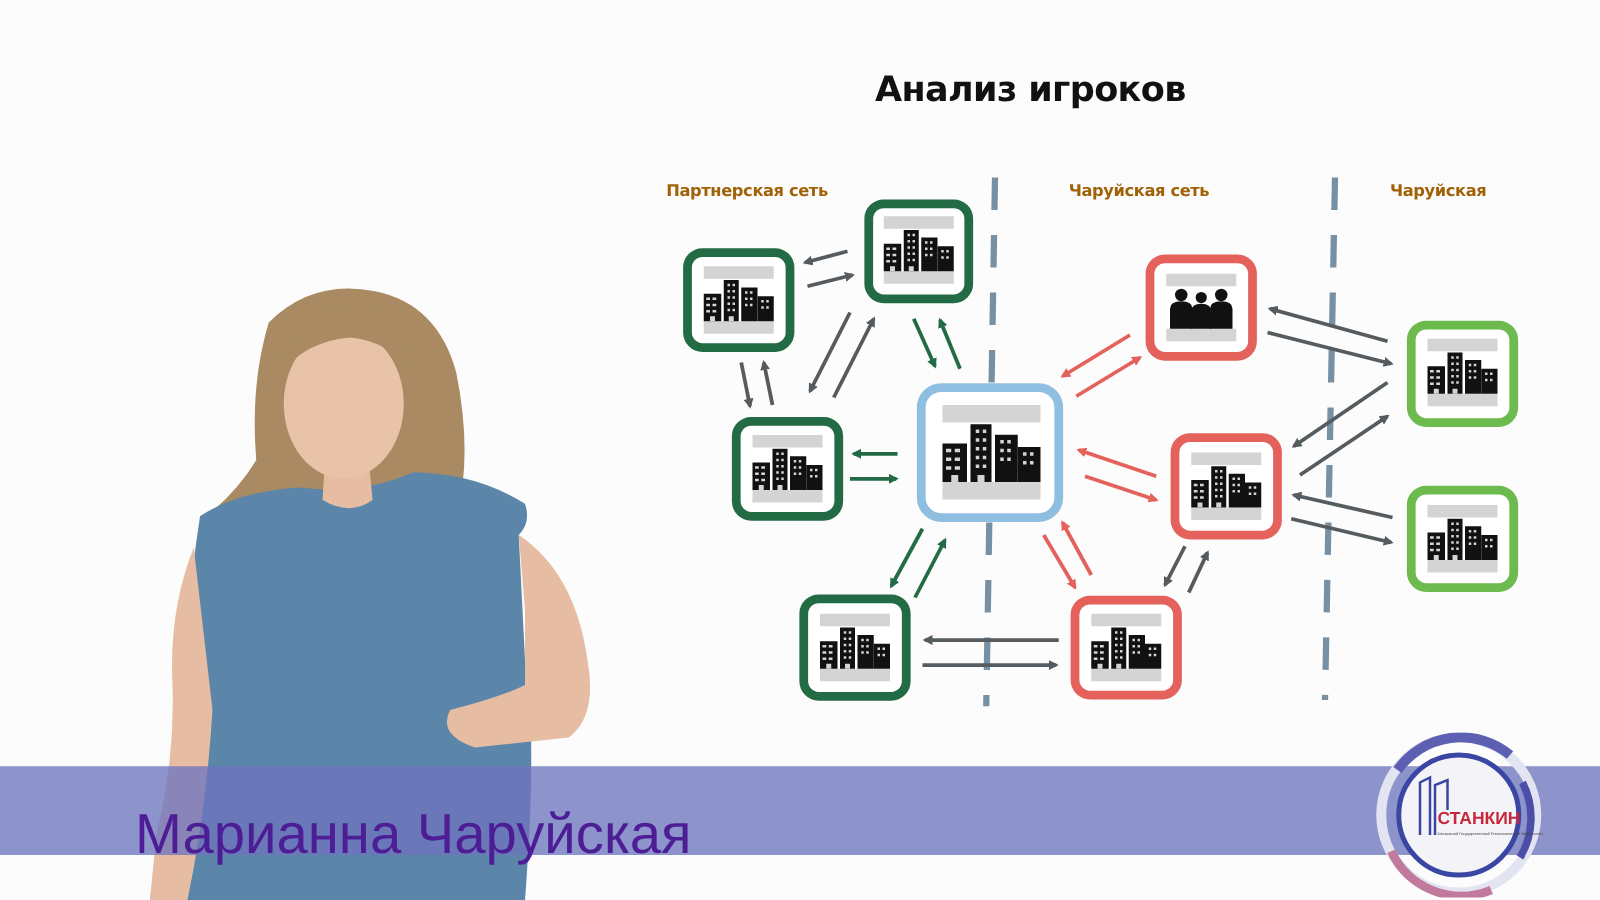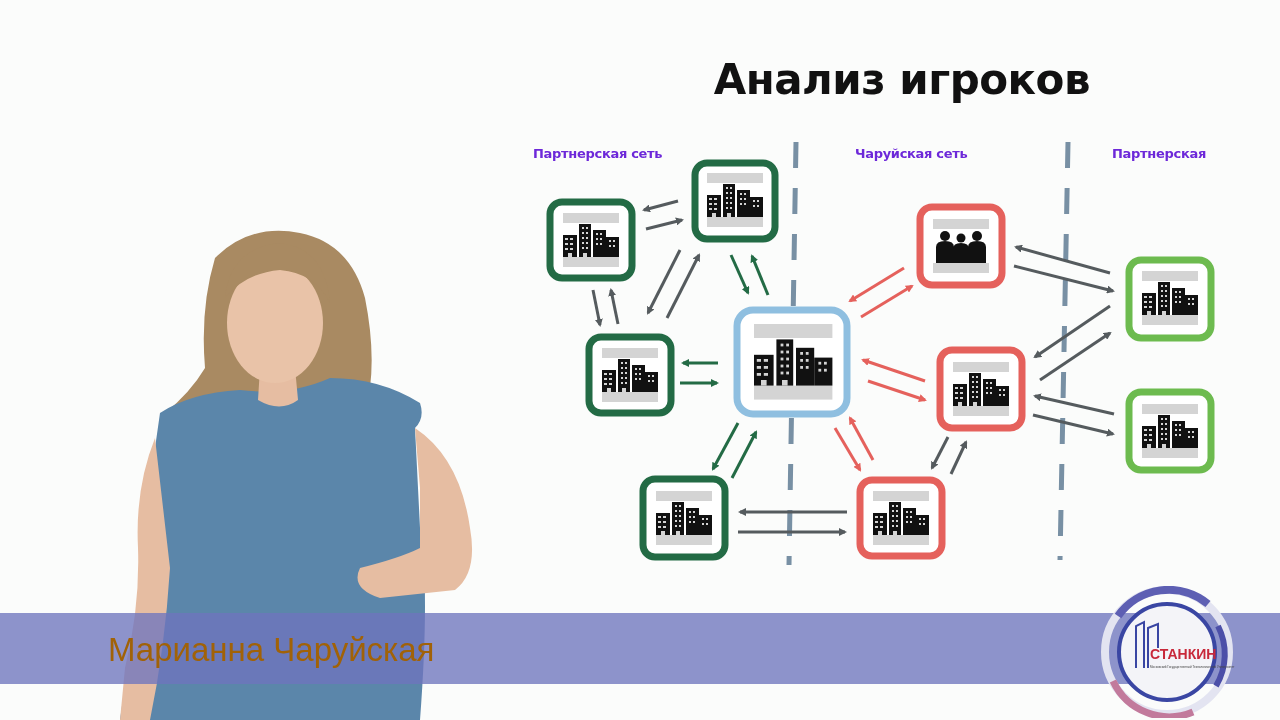--- a/index.html
+++ b/index.html
@@ -1,31 +1,31 @@
 <!DOCTYPE html>
 <html><head>
 <meta charset="utf-8">
 <style>
   html, body { margin:0; padding:0; }
   body { width:1280px; height:720px; position:relative; overflow:hidden; background:#fbfcfb; font-family:"Liberation Sans", sans-serif; }
-  .title { position:absolute; left:700px; top:55px; width:390px; text-align:right; font-size:42px; font-weight:bold; color:#111; font-family:"DejaVu Sans", sans-serif; letter-spacing:-0.5px; }
-  .section-label { position:absolute; top:146px; font-size:13px; font-weight:bold; color:#6d28d9; font-family:"DejaVu Sans", sans-serif; letter-spacing:-0.3px; }
+  .title { position:absolute; left:700px; top:55px; width:390px; text-align:left; font-size:28px; font-weight:bold; color:#111; font-family:"DejaVu Sans", sans-serif; letter-spacing:-0.5px; }
+  .section-label { position:absolute; top:146px; font-size:13px; font-weight:bold; color:#a16207; font-family:"DejaVu Sans", sans-serif; letter-spacing:-0.3px; }
   svg.diagram { position:absolute; left:0; top:0; }
   .presenter { position:absolute; left:120px; top:228px; width:380px; height:492px; }
   .lower-third { position:absolute; left:0; top:613px; width:1280px; height:71px; background:rgba(110,116,190,0.78); }
-  .lower-third .name { position:absolute; left:108px; top:18px; font-size:33px; color:#a16207; font-family:"Liberation Sans", sans-serif; }
+  .lower-third .name { position:absolute; left:108px; top:28px; font-size:45px; color:#4c1d95; font-family:"Liberation Sans", sans-serif; }
   .logo { position:absolute; left:1098px; top:586px; width:138px; height:132px; }
 </style>
 </head>
 <body>
 
 <div class="title">Анализ игроков</div>
 <div class="section-label" style="left:533px;">Партнерская сеть</div>
 <div class="section-label" style="left:855px;">Чаруйская сеть</div>
-<div class="section-label" style="left:1112px;">Партнерская</div>
+<div class="section-label" style="left:1112px;">Чаруйская</div>
 
 <svg class="diagram" width="1280" height="720" viewBox="0 0 1280 720">
   <defs>
     <marker id="ahD" markerWidth="8" markerHeight="8" refX="6" refY="4" orient="auto" markerUnits="userSpaceOnUse">
         <path d="M0,0 L8,4 L0,8 Z" fill="#555b5e"></path>
       </marker>
     <marker id="ahG" markerWidth="8" markerHeight="8" refX="6" refY="4" orient="auto" markerUnits="userSpaceOnUse">
         <path d="M0,0 L8,4 L0,8 Z" fill="#236b45"></path>
       </marker>
     <marker id="ahR" markerWidth="8" markerHeight="8" refX="6" refY="4" orient="auto" markerUnits="userSpaceOnUse">

